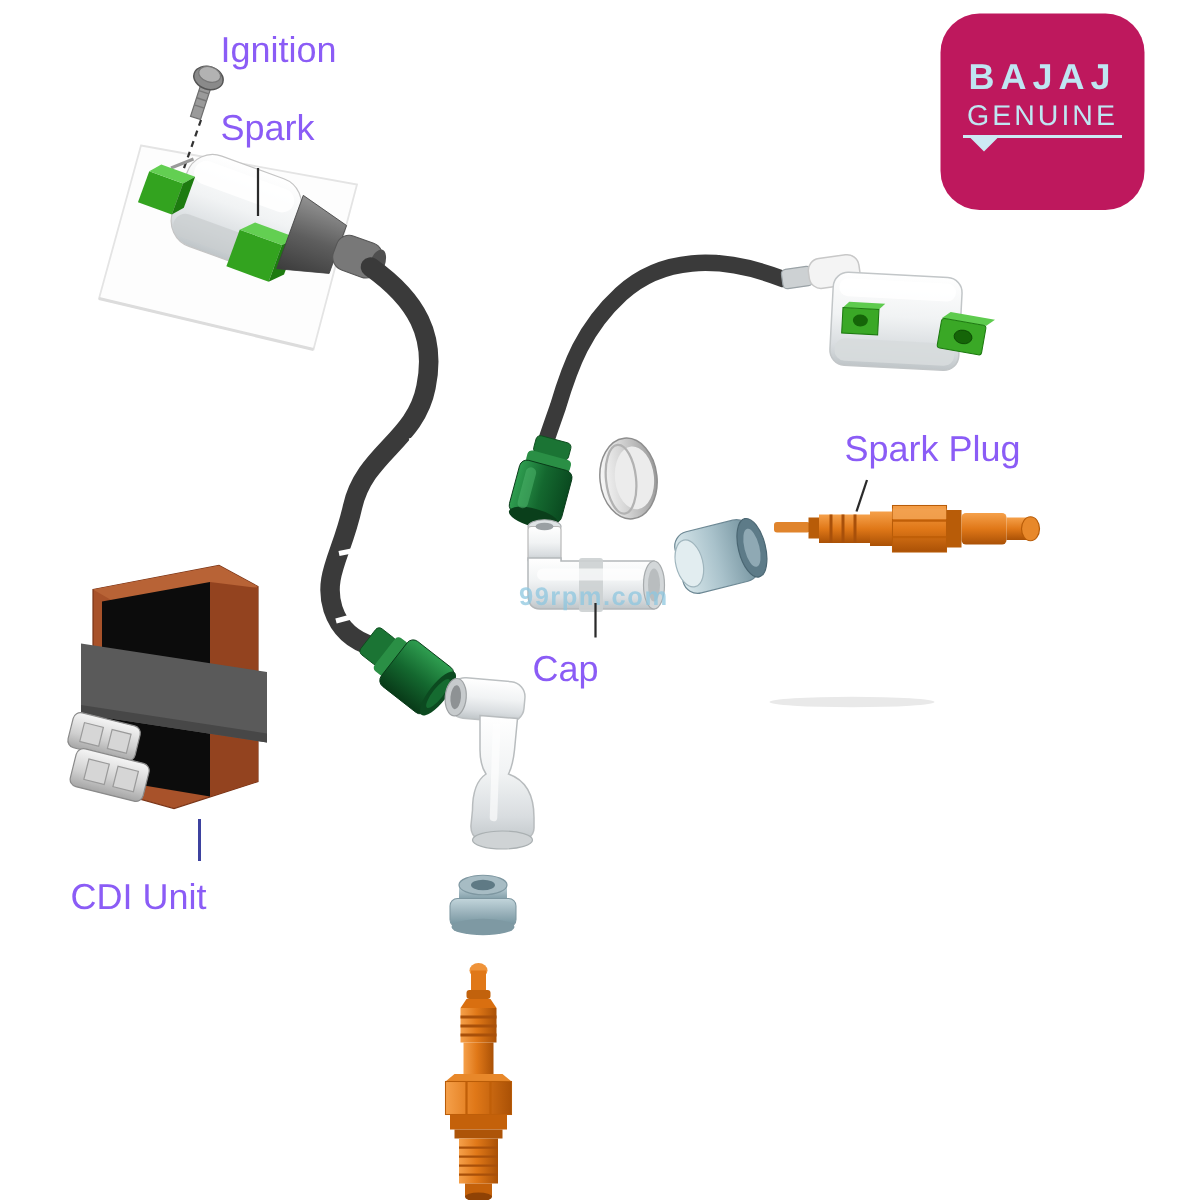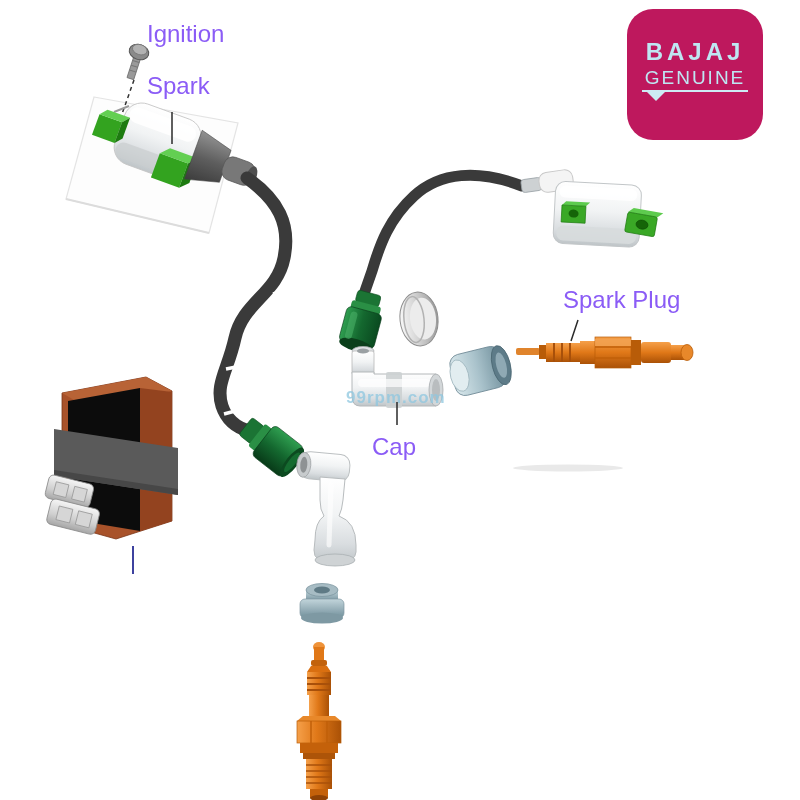--- a/index.html
+++ b/index.html
@@ -283,21 +283,22 @@
       <rect x="29" y="6" width="14" height="14" fill="#d6d6d6" stroke="#9a9a9a" stroke-width="0.8"></rect>
     </g>
   </g>
 </svg>
 
 <div class="label" style="left:147px;top:8px;">
   <span>Ignition</span>
   <span>Spark</span>
 </div>
 <div class="label" style="left:543px;top:274px;margin-left:20px;">Spark Plug</div>
-<div class="label" style="left:372px;top:421px;">Cap</div>
+<div class="label" style="left:355px;top:421px;">Cap</div>
+<div class="label" style="left:47px;top:573px;">CDI Unit</div>
 
 <div class="badge">
   <div class="badge-brand">BAJAJ</div>
   <div class="badge-genuine">GENUINE</div>
   <div class="badge-line"></div>
 </div>
 
 </div>
 
 </body></html>

